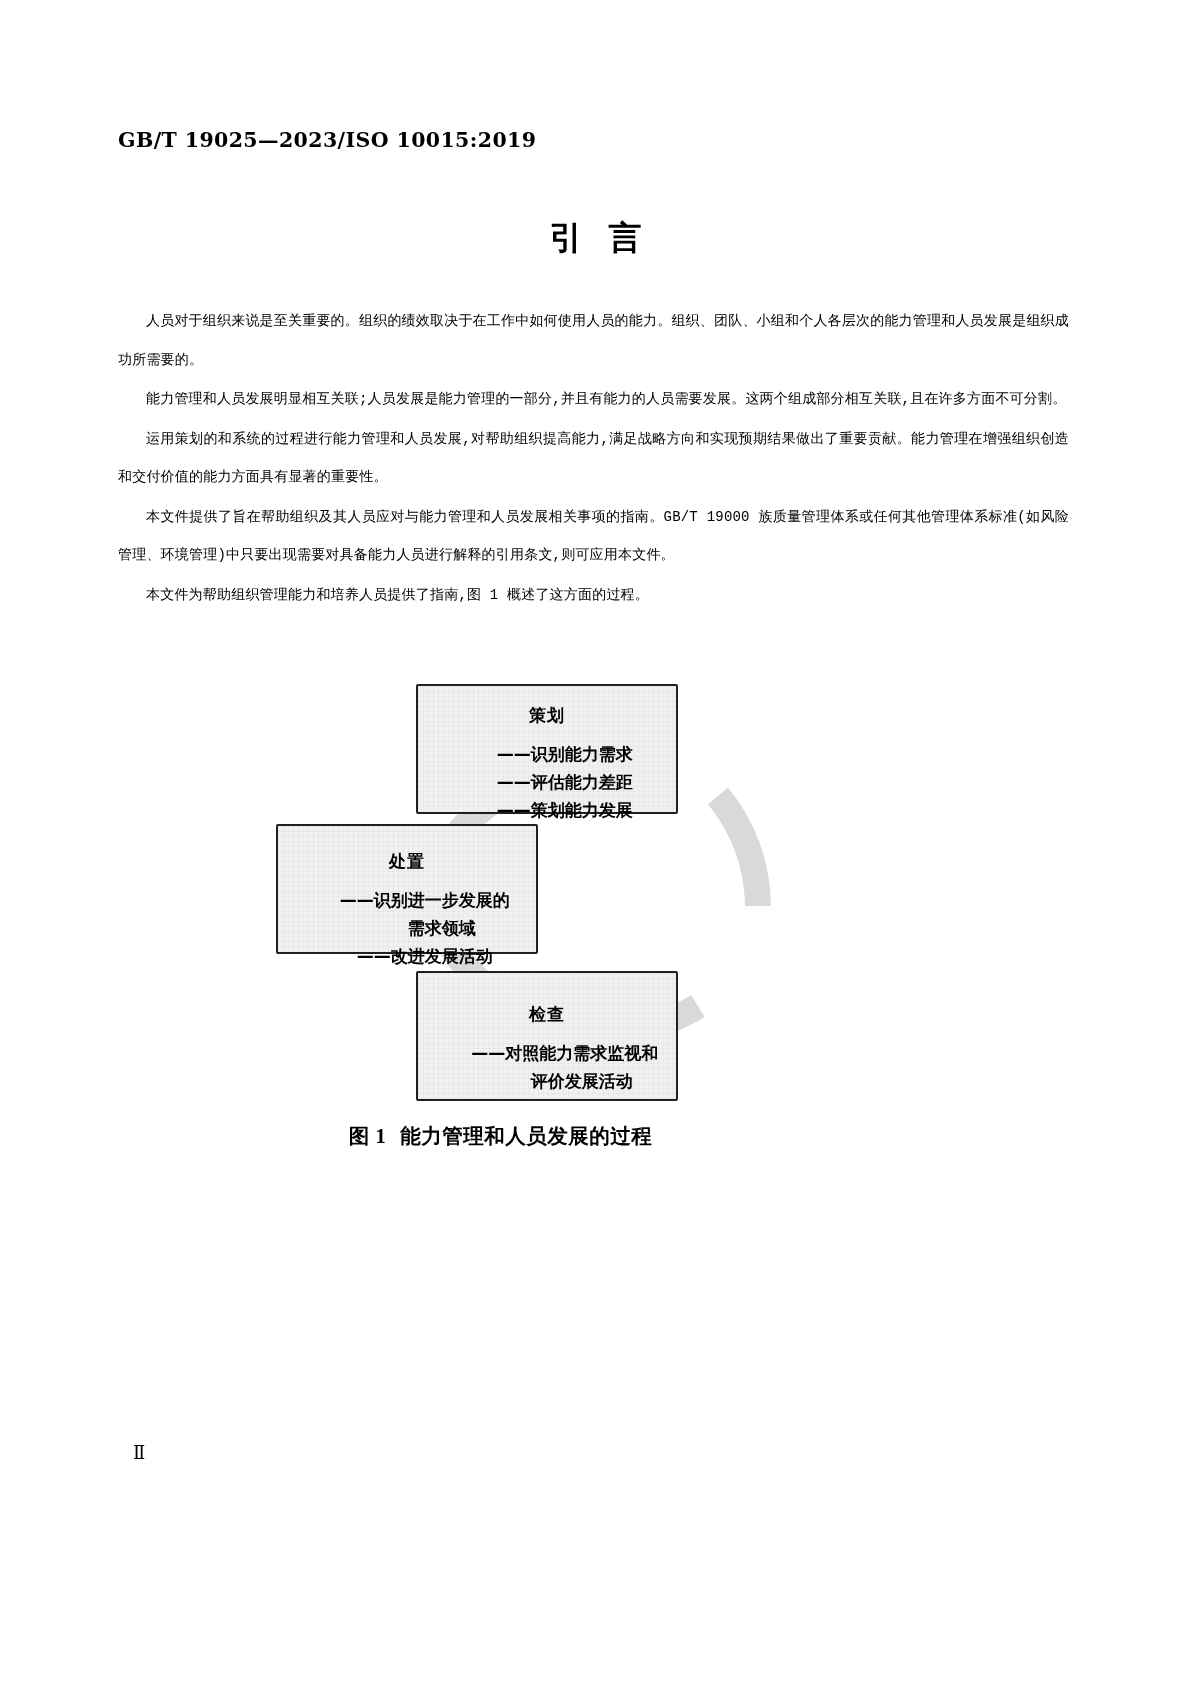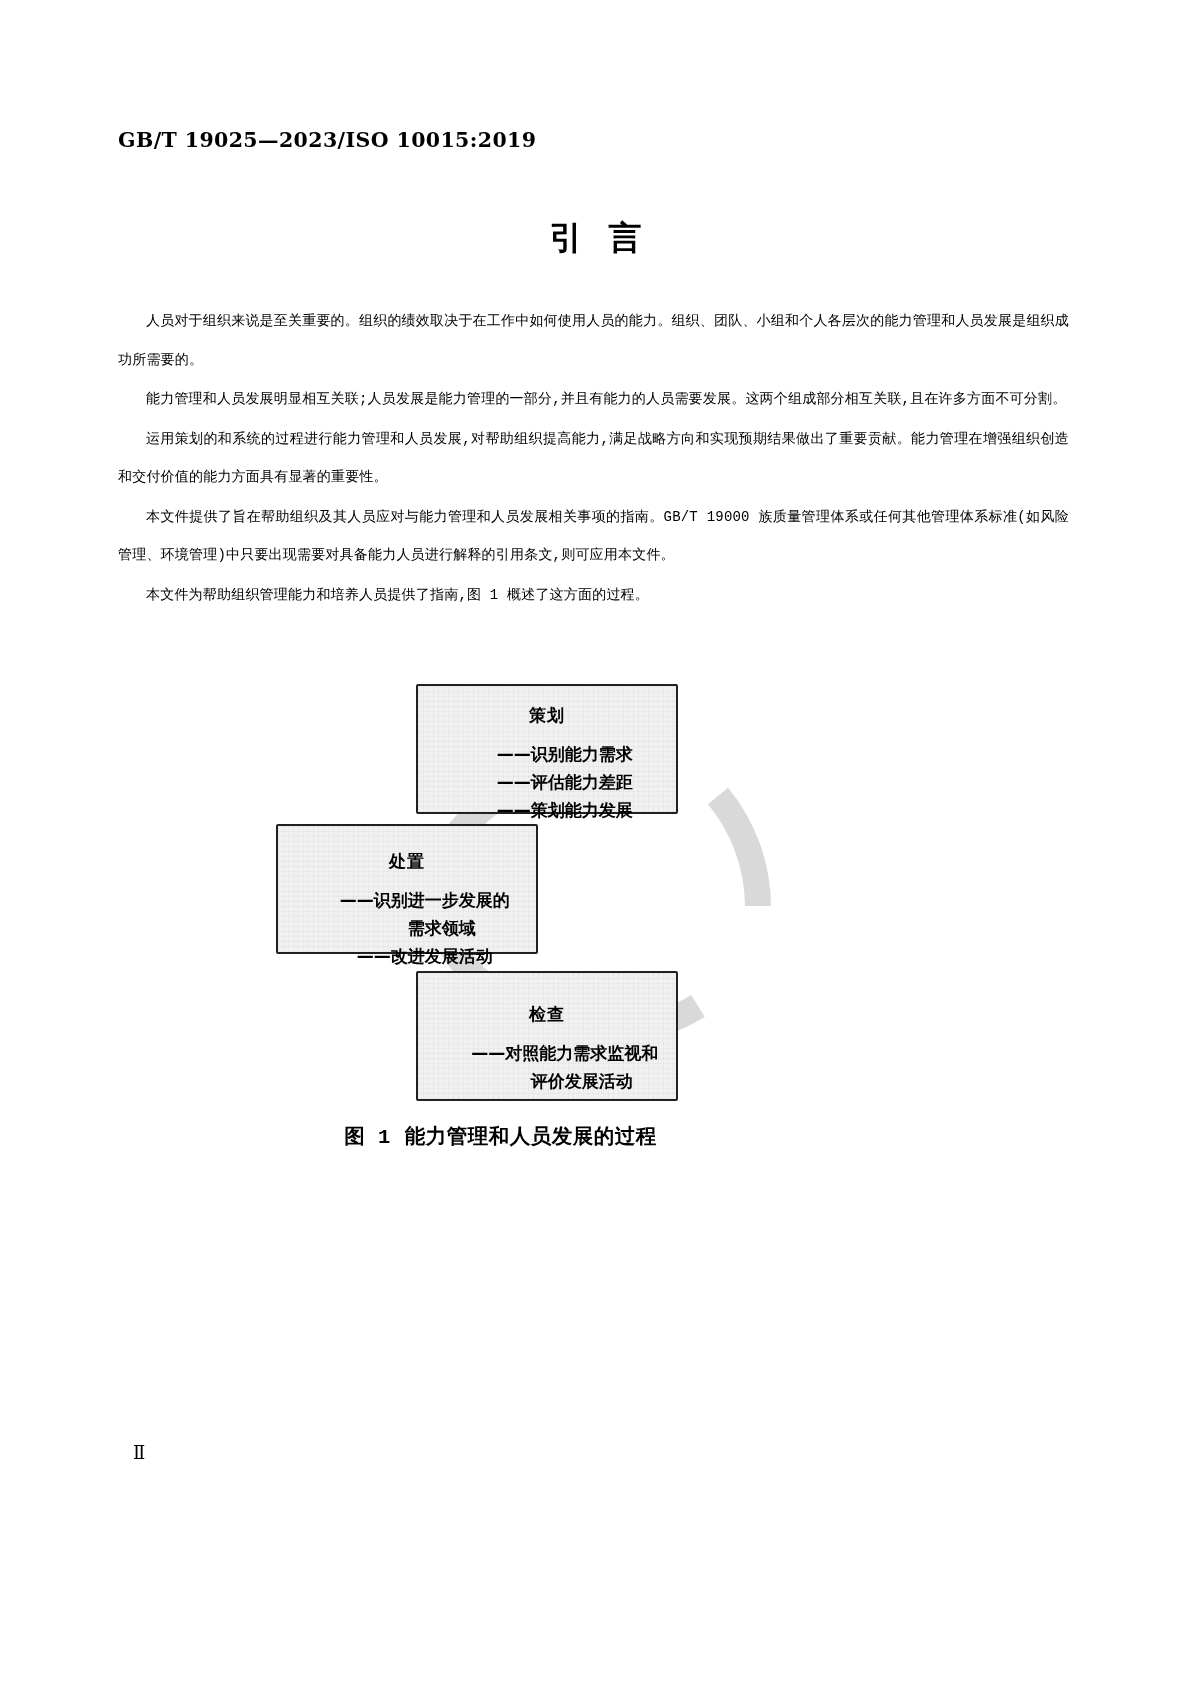--- a/index.html
+++ b/index.html
@@ -117,21 +117,21 @@
   #box-do    { left: 438px; top: 155px; width: 262px; height: 130px; padding-top: 32px; }
   #box-check { left: 298px; top: 295px; width: 262px; height: 130px; padding-top: 30px; }
   #box-act   { left: 158px; top: 148px; width: 262px; height: 130px; padding-top: 24px; }
 
   .fig-caption {
     position: absolute;
     top: 1122px;
     left: 0;
     width: 1001px;
     text-align: center;
-    font-family: Liberation Mono, monospace;
+    font-family: Liberation Serif, serif;
     font-weight: bold;
     font-size: 20.5px;
     letter-spacing: 0.5px;
   }
   .fig-caption .gap { display: inline-block; width: 14px; }
 
   
   .folio {
     position: absolute;
     top: 1442px;

